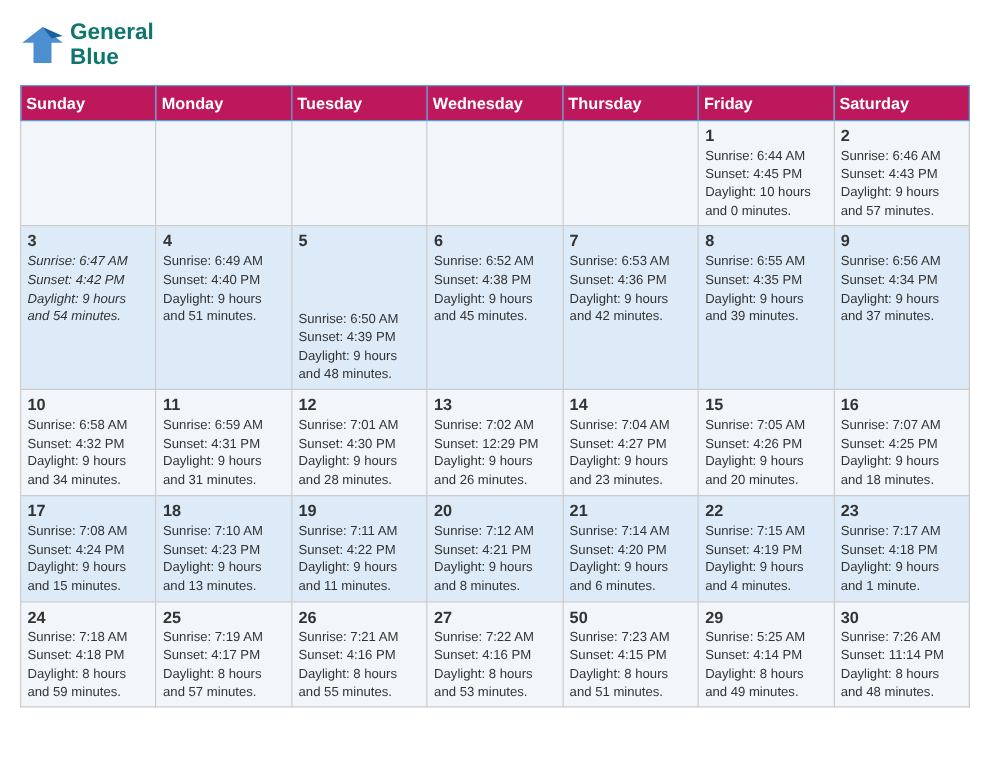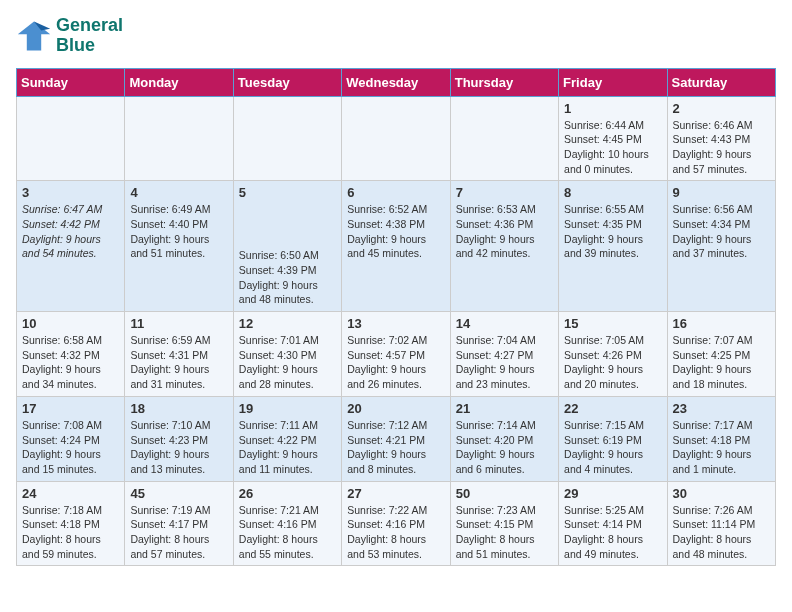--- a/index.html
+++ b/index.html
@@ -204,21 +204,21 @@
         </td>
         <td>
           <span class="day-num">12</span>
           <div class="day-info" style="white-space: pre-line;">Sunrise: 7:01 AM
 Sunset: 4:30 PM
 Daylight: 9 hours and 28 minutes.</div>
         </td>
         <td>
           <span class="day-num">13</span>
           <div class="day-info" style="white-space: pre-line;">Sunrise: 7:02 AM
-Sunset: 4:57 PM
+Sunset: 12:29 PM
 Daylight: 9 hours and 26 minutes.</div>
         </td>
         <td>
           <span class="day-num">14</span>
           <div class="day-info" style="white-space: pre-line;">Sunrise: 7:04 AM
 Sunset: 4:27 PM
 Daylight: 9 hours and 23 minutes.</div>
         </td>
         <td>
           <span class="day-num">15</span>
@@ -260,39 +260,39 @@
         </td>
         <td>
           <span class="day-num">21</span>
           <div class="day-info" style="white-space: pre-line;">Sunrise: 7:14 AM
 Sunset: 4:20 PM
 Daylight: 9 hours and 6 minutes.</div>
         </td>
         <td>
           <span class="day-num">22</span>
           <div class="day-info" style="white-space: pre-line;">Sunrise: 7:15 AM
-Sunset: 6:19 PM
+Sunset: 4:19 PM
 Daylight: 9 hours and 4 minutes.</div>
         </td>
         <td>
           <span class="day-num">23</span>
           <div class="day-info" style="white-space: pre-line;">Sunrise: 7:17 AM
 Sunset: 4:18 PM
 Daylight: 9 hours and 1 minute.</div>
         </td>
       </tr>
       <tr>
         <td>
           <span class="day-num">24</span>
           <div class="day-info" style="white-space: pre-line;">Sunrise: 7:18 AM
 Sunset: 4:18 PM
 Daylight: 8 hours and 59 minutes.</div>
         </td>
         <td>
-          <span class="day-num">45</span>
+          <span class="day-num">25</span>
           <div class="day-info" style="white-space: pre-line;">Sunrise: 7:19 AM
 Sunset: 4:17 PM
 Daylight: 8 hours and 57 minutes.</div>
         </td>
         <td>
           <span class="day-num">26</span>
           <div class="day-info" style="white-space: pre-line;">Sunrise: 7:21 AM
 Sunset: 4:16 PM
 Daylight: 8 hours and 55 minutes.</div>
         </td>

